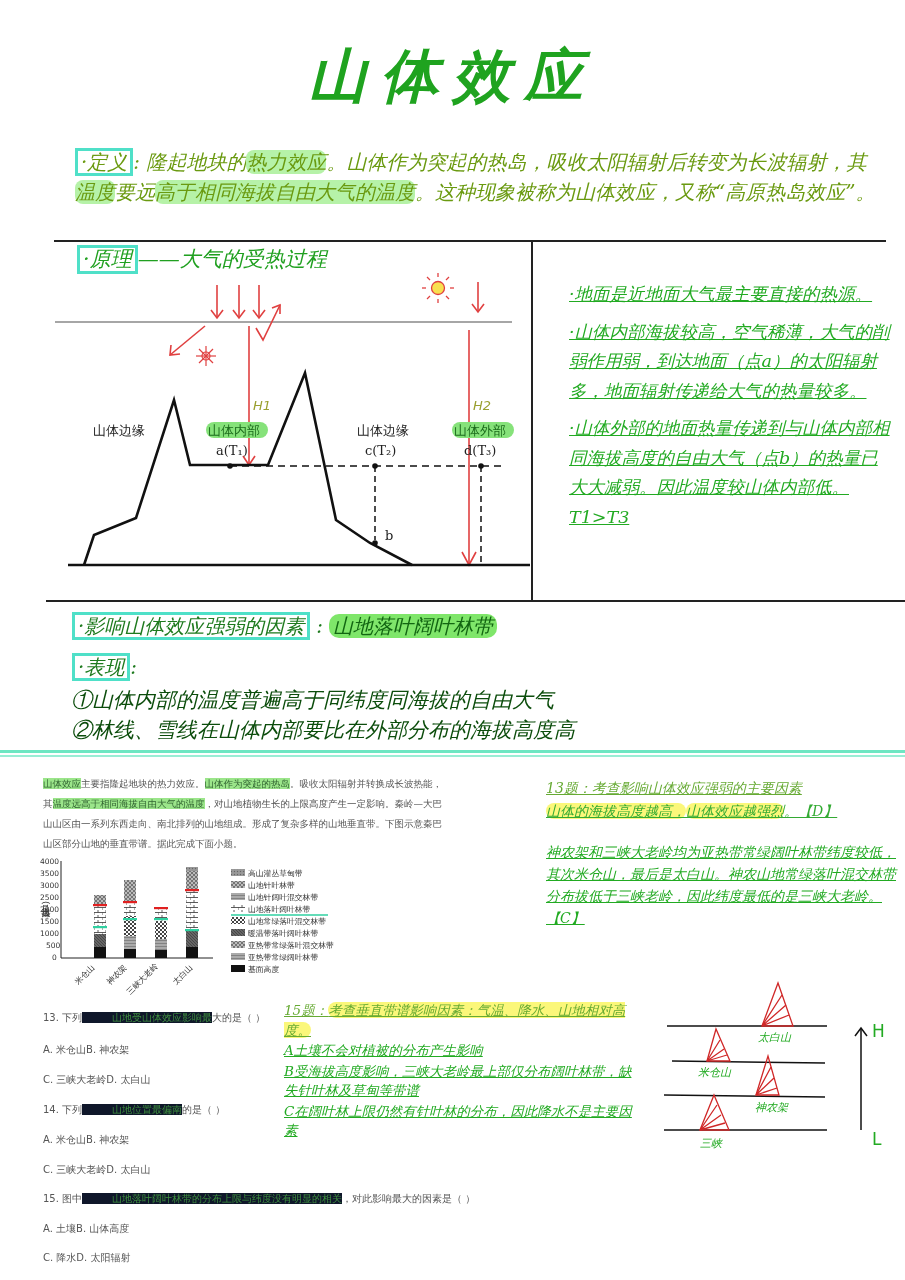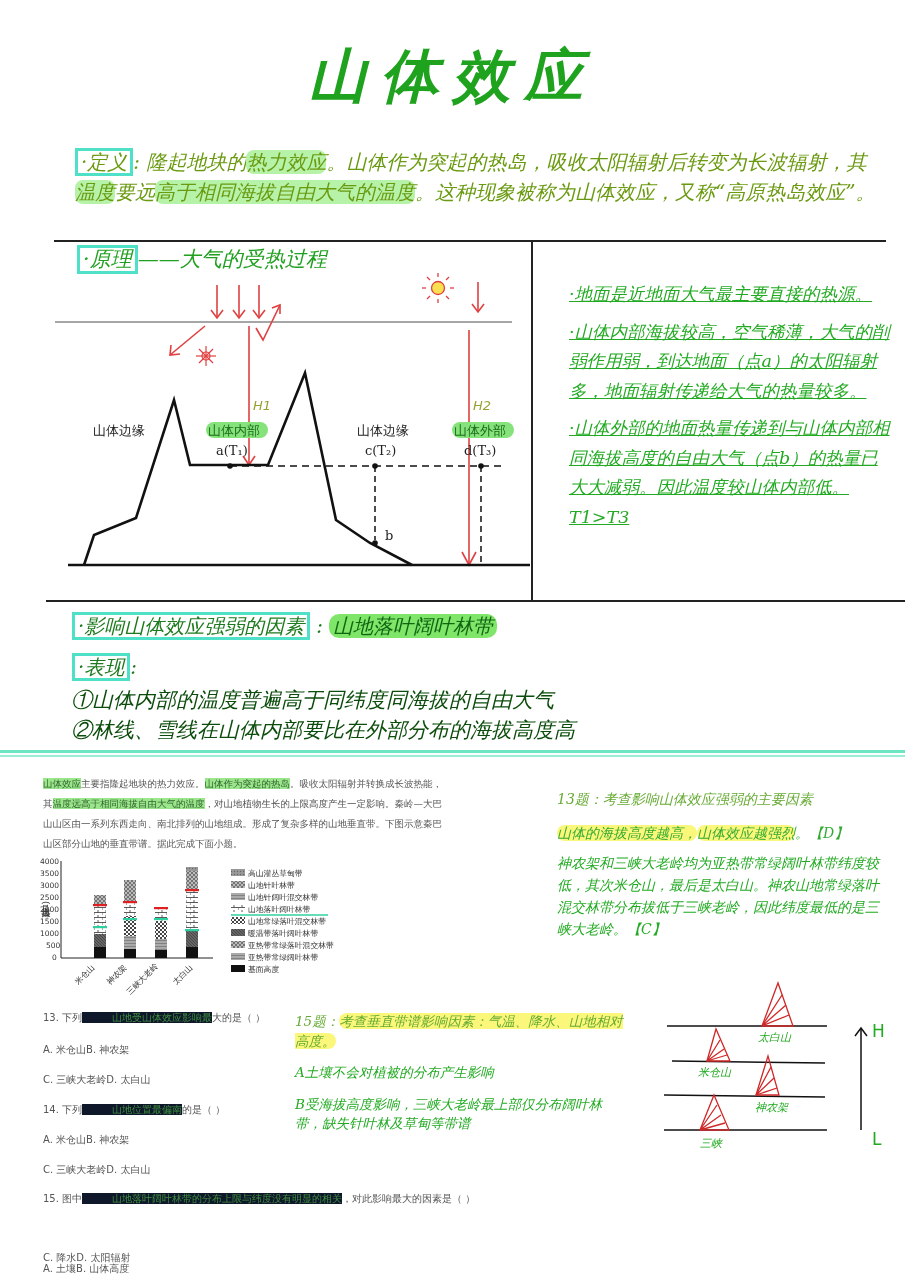--- a/index.html
+++ b/index.html
@@ -44,21 +44,21 @@
   #passage .hl { background: #9be58a; color: #336633; }
 
   #chart { position: absolute; top: 855px; left: 38px; width: 330px; height: 145px; }
 
   .q { position: absolute; left: 43px; font-size: 10px; color: #555; }
   .q .hl { background: #0f172a; color: #3f8f3f; padding-left: 30px; }
 
   #notes13 { position: absolute; top: 776px; left: 522px; width: 380px; font-size: 14px; line-height: 22px; color: #33aa33; }
   #notes14 { position: absolute; top: 840px; left: 522px; width: 380px; font-size: 14px; line-height: 22px; color: #22aa22; }
   #notes15 { position: absolute; top: 1000px; left: 260px; width: 380px; font-size: 13.5px; line-height: 19.5px; color: #22aa22; }
-  .notes p { margin: 12px; }
+  .notes p { margin: 1px; text-decoration: underline; }
   .q-head { color: #66aa33; }
 
   #belt-diagram { position: absolute; top: 975px; left: 650px; width: 255px; height: 190px; }
 </style>
 </head>
 <body>
 
 <div id="title">山体效应</div>
 
 <div id="definition" class="hand">
@@ -283,36 +283,37 @@
   </g>
 </svg>
 
 <div class="q" style="top:1011px;"><span>13. 下列</span><span class="hl">山地受山体效应影响最</span><span>大的是（ ）</span></div>
 <div class="q" style="top:1043px;">A. 米仓山B. 神农架</div>
 <div class="q" style="top:1073px;">C. 三峡大老岭D. 太白山</div>
 <div class="q" style="top:1103px;"><span>14. 下列</span><span class="hl">山地位置最偏南</span><span>的是（ ）</span></div>
 <div class="q" style="top:1133px;">A. 米仓山B. 神农架</div>
 <div class="q" style="top:1163px;">C. 三峡大老岭D. 太白山</div>
 <div class="q" style="top:1192px;"><span>15. 图中</span><span class="hl">山地落叶阔叶林带的分布上限与纬度没有明显的相关</span><span>，对此影响最大的因素是（ ）</span></div>
-<div class="q" style="top:1222px;margin-top:40px;">A. 土壤B. 山体高度</div>
+<div class="q" style="top:1222px;">A. 土壤B. 山体高度</div>
 <div class="q" style="top:1251px;">C. 降水D. 太阳辐射</div>
 
 <div id="notes13" class="hand notes">
   <p class="q-head">13题：考查影响山体效应强弱的主要因素</p>
   <p><span class="hl-yellow">山体的海拔高度越高，</span><span class="hl-yellow">山体效应越强烈</span><span>。【D】</span></p>
 </div>
 
 <div id="notes14" class="hand notes">
   <p>神农架和三峡大老岭均为亚热带常绿阔叶林带纬度较低，其次米仓山，最后是太白山。神农山地常绿落叶混交林带分布拔低于三峡老岭，因此纬度最低的是三峡大老岭。【C】</p>
 </div>
 
 <div id="notes15" class="hand notes">
   <p class="q-head"><span>15题：</span><span class="hl-yellow">考查垂直带谱影响因素：气温、降水、山地相对高度。</span></p>
   <p>A土壤不会对植被的分布产生影响</p>
   <p>B受海拔高度影响，三峡大老岭最上部仅分布阔叶林带，缺失针叶林及草甸等带谱</p>
+  <p>C在阔叶林上限仍然有针叶林的分布，因此降水不是主要因素</p>
 </div>
 
 <svg id="belt-diagram" viewBox="0 0 255 190" xmlns="http://www.w3.org/2000/svg">
   <g stroke="#111" stroke-width="1.4">
     <line x1="17" y1="51" x2="177" y2="51"></line>
     <line x1="22" y1="86" x2="175" y2="88"></line>
     <line x1="14" y1="120" x2="175" y2="122"></line>
     <line x1="14" y1="155" x2="177" y2="155"></line>
   </g>
   <g stroke="#d02828" stroke-width="1.3" fill="none">

